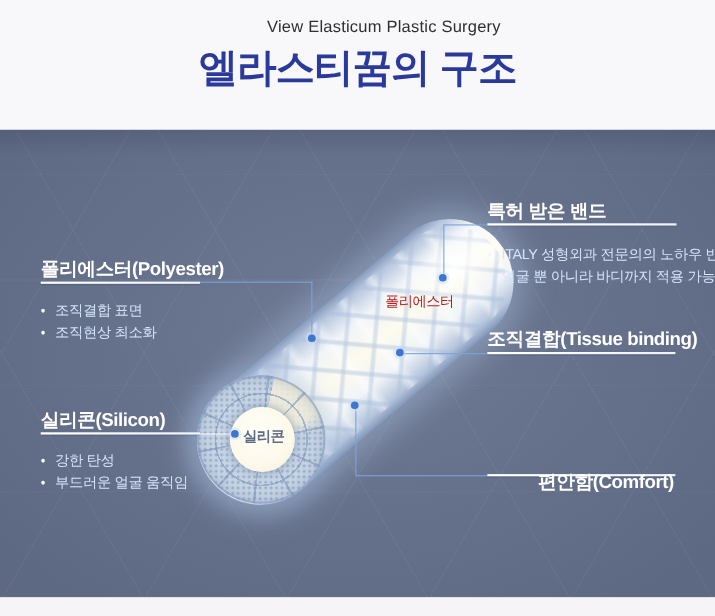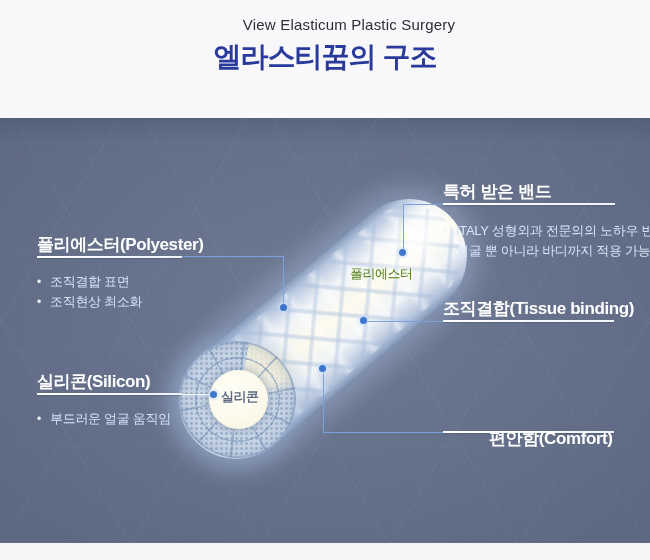--- a/index.html
+++ b/index.html
@@ -9,21 +9,21 @@
   }
   html,body{margin:0;padding:0;background:#e9e9ec;}
   .stage{
     position:relative;width:650px;height:560px;overflow:hidden;
     font-family:"Liberation Sans","DejaVu Sans",sans-serif;
     background:var(--header_bg);
   }
   
   .header{position:absolute;left:0;top:0;width:650px;height:118px;background:var(--header_bg);text-align:center;}
   .subtitle{position:absolute;left:0;top:16px;width:100%;font-size:15px;font-weight:500;color:var(--subtitle_text);letter-spacing:.2px;padding-left:24px;}
-  .title{position:absolute;left:0;top:38px;width:100%;font-size:28px;font-weight:600;color:var(--title_blue);letter-spacing:-1px;}
+  .title{position:absolute;left:0;top:38px;width:100%;font-size:36px;font-weight:600;color:var(--title_blue);letter-spacing:-1px;}
   
   .main{
     position:absolute;left:0;top:118px;width:650px;height:425px;
     background:linear-gradient(180deg,#5e6984 0px,var(--main_bg) 24px);
   }
   .bg-pattern{
     position:absolute;inset:0;z-index:0;
     background-image:
       repeating-linear-gradient(60deg, rgba(255,255,255,0.05) 0 1px, transparent 1px 112px),
       repeating-linear-gradient(-60deg, rgba(255,255,255,0.05) 0 1px, transparent 1px 112px),
@@ -62,21 +62,21 @@
       radial-gradient(rgba(92,121,158,0.38) 1px, rgba(0,0,0,0) 1.7px);
     background-size:auto,auto,auto,5px 5px;
     box-shadow:inset 0 0 0 2px rgba(128,153,189,0.55), inset 0 0 14px rgba(90,115,155,0.35), 0 0 18px 7px rgba(150,175,212,0.38);
   }
   .cs-inner{
     position:absolute;left:209px;top:370px;width:59px;height:59px;border-radius:50%;z-index:4;
     background:radial-gradient(circle at 44% 38%, #fffff8 0%, #fcf9ea 62%, #efe9d4 100%);
     box-shadow:0 0 7px 2px rgba(110,132,165,0.45);
   }
   .core-label{position:absolute;left:221px;top:388px;z-index:7;font-size:13px;font-weight:600;color:#5f6b85;letter-spacing:-0.5px;}
-  .surface-label{position:absolute;left:350px;top:265px;z-index:7;font-size:13px;font-weight:500;color:#4d7c0f;letter-spacing:-0.5px;}
+  .surface-label{position:absolute;left:350px;top:265px;z-index:7;font-size:13px;font-weight:500;color:#b91c1c;letter-spacing:-0.5px;}
   
   .rule,.conn{position:absolute;z-index:5;}
   .rule{height:2px;background:linear-gradient(90deg,#ffffff 0%,#eef3fa 100%);box-shadow:0 1px 1px rgba(40,55,90,0.25);}
   .conn{background:var(--connector_blue);}
   .dot{position:absolute;width:7px;height:7px;border-radius:50%;background:var(--dot_blue);box-shadow:0 0 0 2.5px rgba(200,222,248,0.45);z-index:6;}
   
   .sec{position:absolute;z-index:7;}
   .sec h3{margin:0;font-size:17px;line-height:22px;font-weight:700;color:var(--heading_text);letter-spacing:-0.4px;white-space:nowrap;}
   .sec ul{list-style:none;margin:0;padding:0;}
   .sec.left ul{margin-top:16px;}
@@ -137,20 +137,21 @@
     <h3>폴리에스터(Polyester)</h3>
     <ul>
       <li>조직결합 표면</li>
       <li>조직현상 최소화</li>
     </ul>
   </div>
 
   <div class="sec left" style="left:37px;top:371px;">
     <h3>실리콘(Silicon)</h3>
     <ul>
+      <li>강한 탄성</li>
       <li>부드러운 얼굴 움직임</li>
     </ul>
   </div>
 
   <div class="sec right" style="left:443px;top:181px;">
     <h3>특허 받은 밴드</h3>
     <ul>
       <li>ITALY 성형외과 전문의의 노하우 반영</li>
       <li>얼굴 뿐 아니라 바디까지 적용 가능</li>
     </ul>

